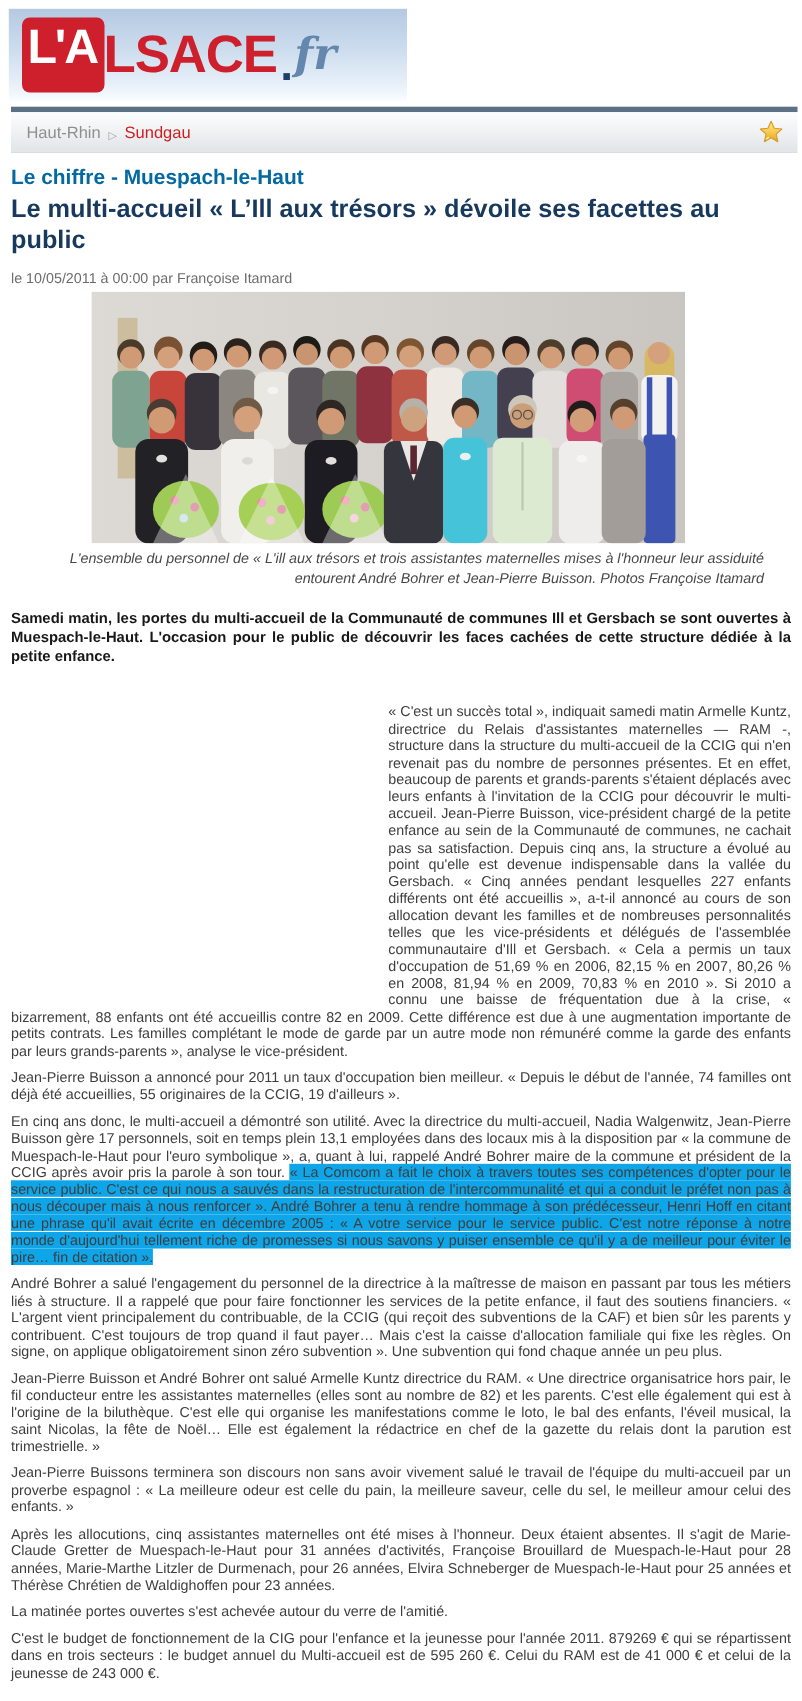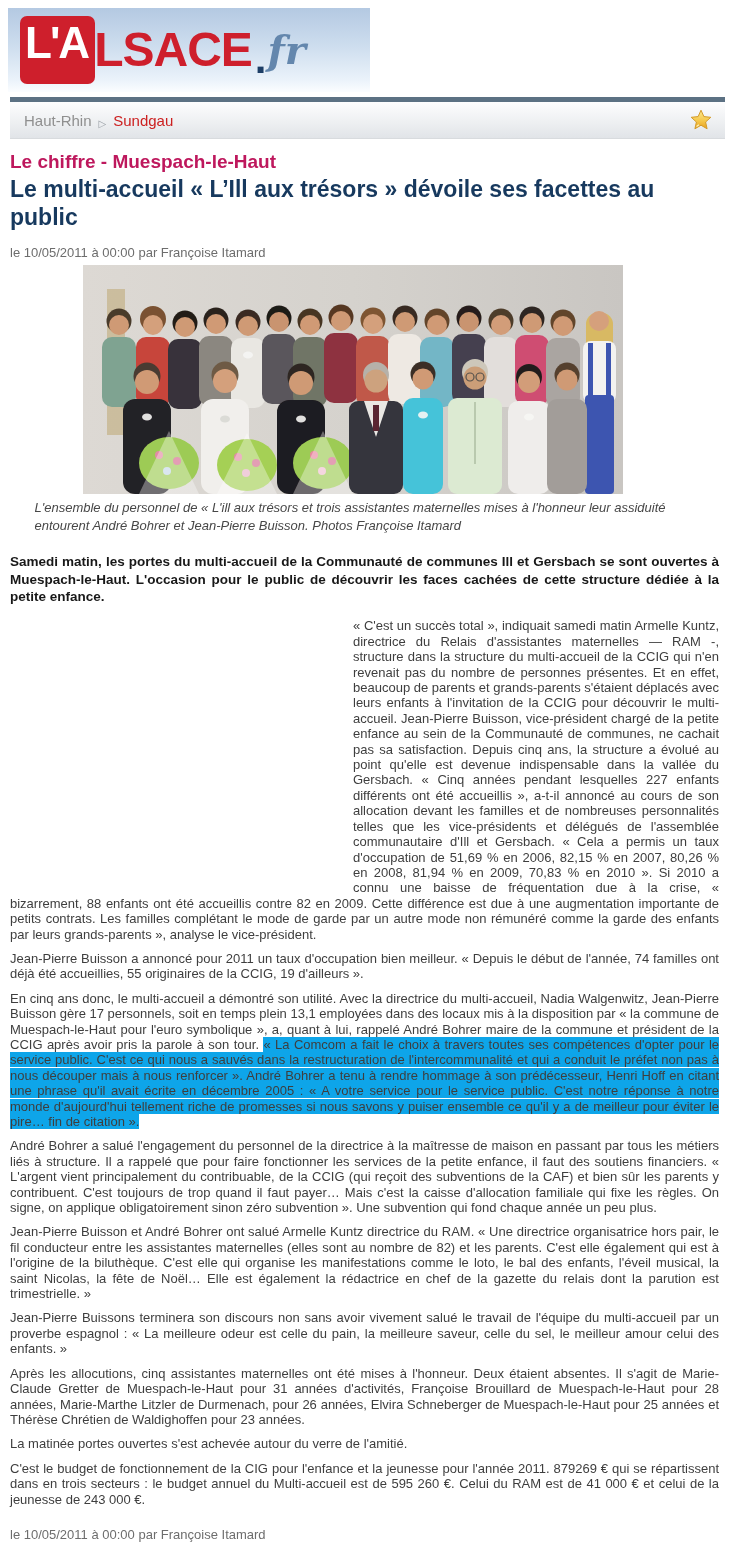--- a/index.html
+++ b/index.html
@@ -48,38 +48,38 @@
     padding: 0 12px 0 14px;
   }
   .crumbs { font-size: 15px; display: flex; align-items: flex-end; gap: 7px; }
   .crumbs a { text-decoration: none; color: #8f8f8f; }
   a.crumb-active { color: #cc2020; }
   .crumb-sep { font-size: 10px; color: #9aa0a6; padding-top: 1px; }
   .star-btn { background: none; border: none; padding: 0; margin: 0; cursor: pointer; line-height: 0; }
 
   
   .container { padding: 0 10px; }
-  .kicker { color: #be185d; font-size: 19px; font-weight: bold; margin: 12px 0 0; }
+  .kicker { color: #0369a1; font-size: 19px; font-weight: bold; margin: 12px 0 0; }
   .headline { color: #17395e; font-size: 23px; font-weight: bold; line-height: 1.2; margin: 3px 0 0; }
   .byline { color: #6d6d6d; font-size: 13px; margin: 14px 0 0; }
 
   figure { margin: 5px 0 0; }
   .photo { width: 540px; height: 229px; margin-left: 73px; overflow: hidden; }
   .photo svg { display: block; }
   .caption {
     font-style: italic; color: #474747; font-size: 13px; line-height: 1.4;
-    text-align: left; width: 660px; margin: 5px auto 0;
+    text-align: right; width: 660px; margin: 5px auto 0;
   }
 
   .intro {
     font-weight: bold; color: #181818; font-size: 13.5px; line-height: 1.33;
     text-align: justify; margin: 17px 0 0;
   }
 
-  .body-text { margin-top: 12px; }
+  .body-text { margin-top: 33px; }
   .body-text p {
     font-size: 13px; line-height: 15.4px; text-align: justify;
     margin: 0 0 9px; color: #3e3e3e;
   }
   .ad-float { float: left; width: 343px; height: 274px; background: #ffffff; }
   .hl { background: #0ea5e9; }
   .footer-byline { color: #6d6d6d; font-size: 13px; margin: 20px 0 24px; }
 </style>
 </head>
 <body>

